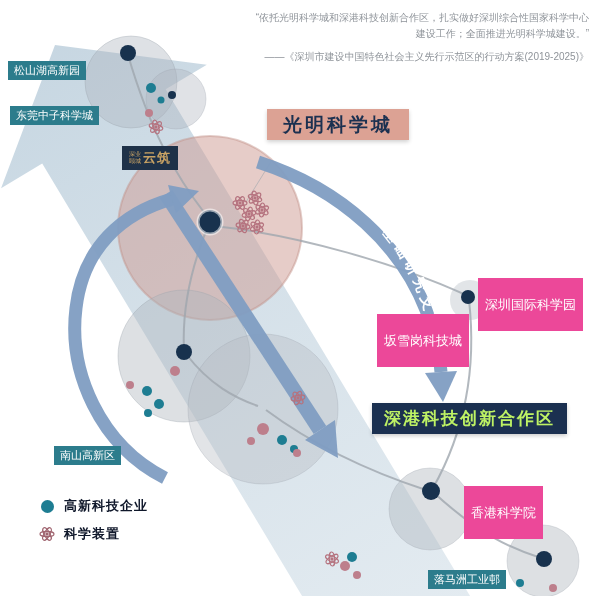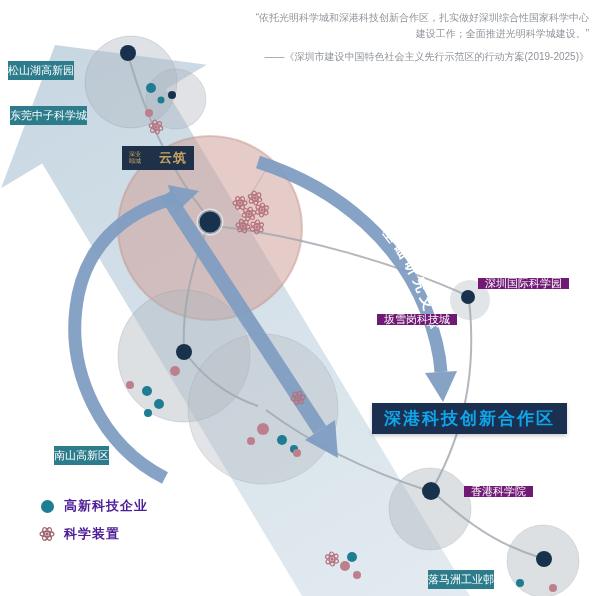--- a/index.html
+++ b/index.html
@@ -7,44 +7,44 @@
          font-family:"Liberation Sans",sans-serif;}
   svg.diagram{position:absolute;left:0;top:0;}
 
   
   .quote{position:absolute;top:10px;right:14px;width:382px;text-align:right;
          font-size:10px;color:#8f949a;line-height:1.6;}
   .quote .src{display:block;margin-top:7px;}
 
   
   .badge{position:absolute;white-space:nowrap;line-height:1;}
-  .badge-teal{background:#2c7c8c;color:#fff;font-size:11px;padding:4px 0;text-align:center;}
-  .badge-pink{background:#701a75;color:#fff;font-size:11px;padding:0 7px;}
+  .badge-teal{background:#2c7c8c;color:#fff;font-size:11px;padding:4px 6px;text-align:center;}
+  .badge-pink{background:#ec4899;color:#fff;font-size:13px;padding:20px 7px;}
   .badge-guangming{left:267px;top:109px;background:#dca294;color:#1b3050;
         font-size:19px;font-weight:700;letter-spacing:3px;padding:6px 16px;
         box-shadow:0 2px 4px rgba(0,0,0,.18);}
-  .badge-shengang{left:372px;top:403px;background:#1b3050;color:#0ea5e9;
+  .badge-shengang{left:372px;top:403px;background:#1b3050;color:#bef264;
         font-size:17px;font-weight:700;letter-spacing:2px;padding:7px 12px;
         box-shadow:0 2px 4px rgba(0,0,0,.2);}
 
   
   .logo-yunzhu{position:absolute;left:122px;top:146px;background:#1e3148;
-        display:flex;align-items:center;gap:18px;padding:3px 7px;}
+        display:flex;align-items:center;gap:2px;padding:3px 7px;}
   .logo-yunzhu .small{display:flex;flex-direction:column;font-size:6px;line-height:1.15;
         color:#c8a264;}
   .logo-yunzhu .main{font-size:13px;font-weight:700;letter-spacing:1px;color:#c8a264;}
 
   
   .legend{position:absolute;left:38px;top:492px;}
   .legend-item{display:flex;align-items:center;height:28px;}
   .legend-icon{width:18px;display:flex;justify-content:center;margin-right:8px;}
   .dot{width:13px;height:13px;border-radius:50%;display:inline-block;}
   .dot-teal{background:#1e7d92;}
   .dot-pink{background:#bd7f8c;}
-  .legend-label{font-size:13px;font-weight:600;color:#4c1d95;letter-spacing:1px;}
+  .legend-label{font-size:13px;font-weight:600;color:#0f172a;letter-spacing:1px;}
 
   
   .watermark{position:absolute;right:4px;bottom:6px;font-size:15px;color:#8f8f8f;
         opacity:.9;letter-spacing:1px;}
 </style>
 </head>
 <body>
 
 <div class="stage">
 
@@ -159,20 +159,21 @@
   </svg>
 
   <div class="quote">
     <span>“依托光明科学城和深港科技创新合作区，扎实做好深圳综合性国家科学中心</span><br>
     <span>建设工作；全面推进光明科学城建设。”</span>
     <span class="src">——《深圳市建设中国特色社会主义先行示范区的行动方案(2019-2025)》</span>
   </div>
 
   <div class="badge badge-teal" style="left:8px;top:61px">松山湖高新园</div>
   <div class="badge badge-teal" style="left:10px;top:106px">东莞中子科学城</div>
+  <div class="badge badge-guangming">光明科学城</div>
   <div class="badge badge-pink" style="left:478px;top:278px">深圳国际科学园</div>
   <div class="badge badge-pink" style="left:377px;top:314px">坂雪岗科技城</div>
   <div class="badge badge-teal" style="left:54px;top:446px">南山高新区</div>
   <div class="badge badge-shengang">深港科技创新合作区</div>
   <div class="badge badge-pink" style="left:464px;top:486px">香港科学院</div>
   <div class="badge badge-teal" style="left:428px;top:570px">落马洲工业邨</div>
 
   <div class="logo-yunzhu">
     <span class="small">
       <span>深业</span>

